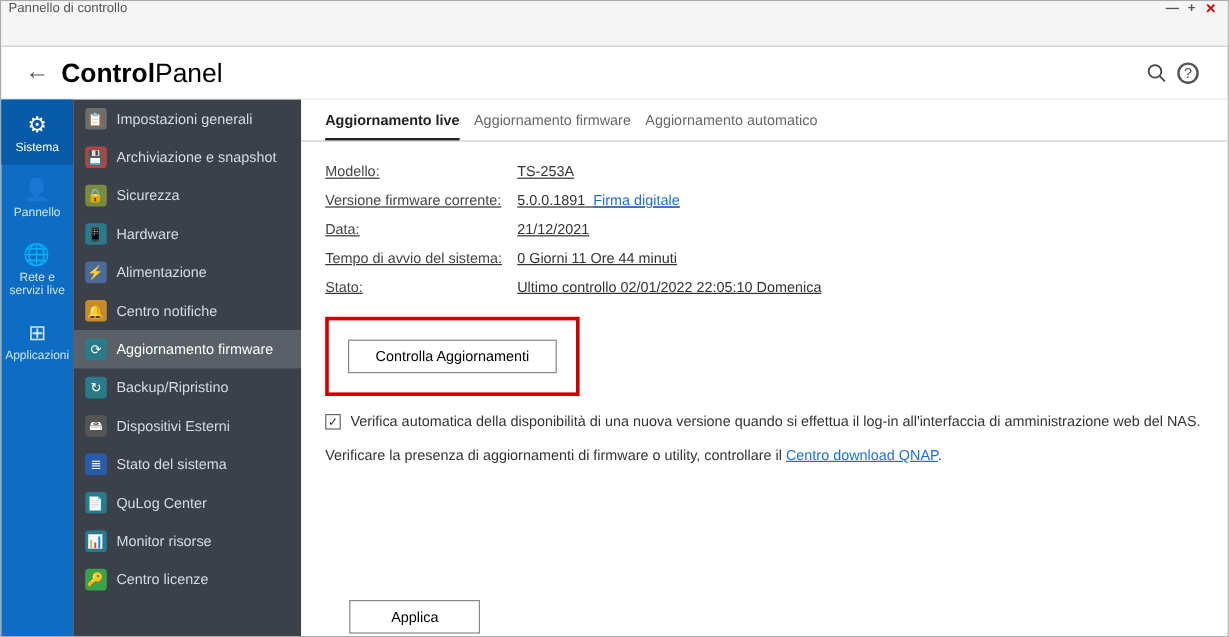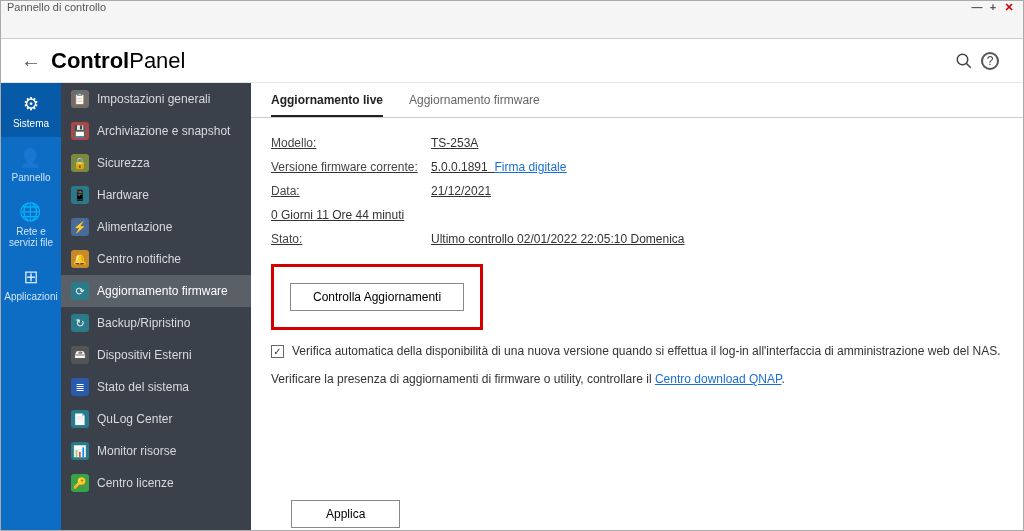--- a/index.html
+++ b/index.html
@@ -18,21 +18,21 @@
   .body-area { display: flex; height: calc(100% - 66px); }
   .iconrail { width: 60px; background: #0d6cc4; color: #cfe4f7; display: flex; flex-direction: column; align-items: center; font-size: 10px; }
   .rail-item { width: 100%; padding: 10px 0 8px 0; text-align: center; cursor: pointer; }
   .rail-item.active { background: #075aa8; color: #fff; }
   .rail-icon { font-size: 18px; display: block; margin-bottom: 3px; }
   .sidebar { width: 190px; background: #3a414a; color: #d7dbe0; font-size: 12px; overflow: auto; }
   .sidebar-item { display: flex; align-items: center; padding: 7px 10px; cursor: pointer; gap: 8px; }
   .sidebar-item.selected { background: #5a6068; color: #fff; }
   .side-icon { width: 18px; height: 18px; border-radius: 3px; display: inline-flex; align-items: center; justify-content: center; font-size: 11px; color: #fff; flex-shrink: 0; }
   .content { flex: 1; background: #fff; position: relative; display: flex; flex-direction: column; }
-  .tabs { display: flex; gap: 26px; padding: 10px 20px 0 20px; border-bottom: 1px solid #ccc; font-size: 12px; }
+  .tabs { display: flex; gap: 12px; padding: 10px 20px 0 20px; border-bottom: 1px solid #ccc; font-size: 12px; }
   .tab { padding-bottom: 8px; color: #666; cursor: pointer; }
   .tab.active { color: #222; border-bottom: 2px solid #222; font-weight: 600; }
   .panel { padding: 18px 20px; font-size: 12px; color: #333; flex: 1; overflow: auto; }
   .info-row { display: flex; margin-bottom: 10px; text-decoration: underline; }
   .info-label { width: 160px; color: #444; }
   .info-value { color: #333; }
   .link { color: #1a6fd6; text-decoration: underline; cursor: pointer; }
   .btn { border: 1px solid #888; background: #fff; padding: 6px 22px; font-size: 12px; cursor: pointer; }
   .highlight-box { display: inline-block; border: 3px solid #d40000; padding: 16px; margin-top: 8px; }
   .check-row { display: flex; align-items: flex-start; gap: 8px; margin-top: 14px; }
@@ -66,21 +66,21 @@
   <span class="top-icon">
     <span class="help-circle">?</span>
   </span>
 </div>
 
 <div class="body-area">
 
   <div class="iconrail" id="rail">
       <div class="rail-item active"><span class="rail-icon">⚙</span><span>Sistema</span></div>
       <div class="rail-item"><span class="rail-icon">👤</span><span>Pannello</span></div>
-      <div class="rail-item"><span class="rail-icon">🌐</span><span>Rete e servizi file</span></div>
+      <div class="rail-item"><span class="rail-icon">🌐</span><span>Rete e servizi live</span></div>
       <div class="rail-item"><span class="rail-icon">⊞</span><span>Applicazioni</span></div>
     </div>
 
   <div class="sidebar" id="sidebar">
       <div class="sidebar-item">
         <span class="side-icon" style="background:#6d6d6d">📋</span>
         <span>Impostazioni generali</span>
       </div>
       <div class="sidebar-item">
         <span class="side-icon" style="background:#b04545">💾</span>
@@ -129,39 +129,41 @@
       <div class="sidebar-item">
         <span class="side-icon" style="background:#3aa24a">🔑</span>
         <span>Centro licenze</span>
       </div>
     </div>
 
   <div class="content">
     <div class="tabs" id="tabs">
         <div class="tab active">Aggiornamento live</div>
         <div class="tab">Aggiornamento firmware</div>
+        <div class="tab">Aggiornamento automatico</div>
       </div>
 
     <div class="panel">
       <div class="info-row">
         <div class="info-label">Modello:</div>
         <div class="info-value">TS-253A</div>
       </div>
       <div class="info-row">
         <div class="info-label">Versione firmware corrente:</div>
         <div class="info-value">
           <span>5.0.0.1891</span>&nbsp;
           <span class="link">Firma digitale</span>
         </div>
       </div>
       <div class="info-row">
         <div class="info-label">Data:</div>
         <div class="info-value">21/12/2021</div>
       </div>
       <div class="info-row">
+        <div class="info-label">Tempo di avvio del sistema:</div>
         <div class="info-value">0 Giorni 11 Ore 44 minuti</div>
       </div>
       <div class="info-row">
         <div class="info-label">Stato:</div>
         <div class="info-value">Ultimo controllo 02/01/2022 22:05:10 Domenica</div>
       </div>
 
       <div class="highlight-box">
         <button class="btn">Controlla Aggiornamenti</button>
       </div>

